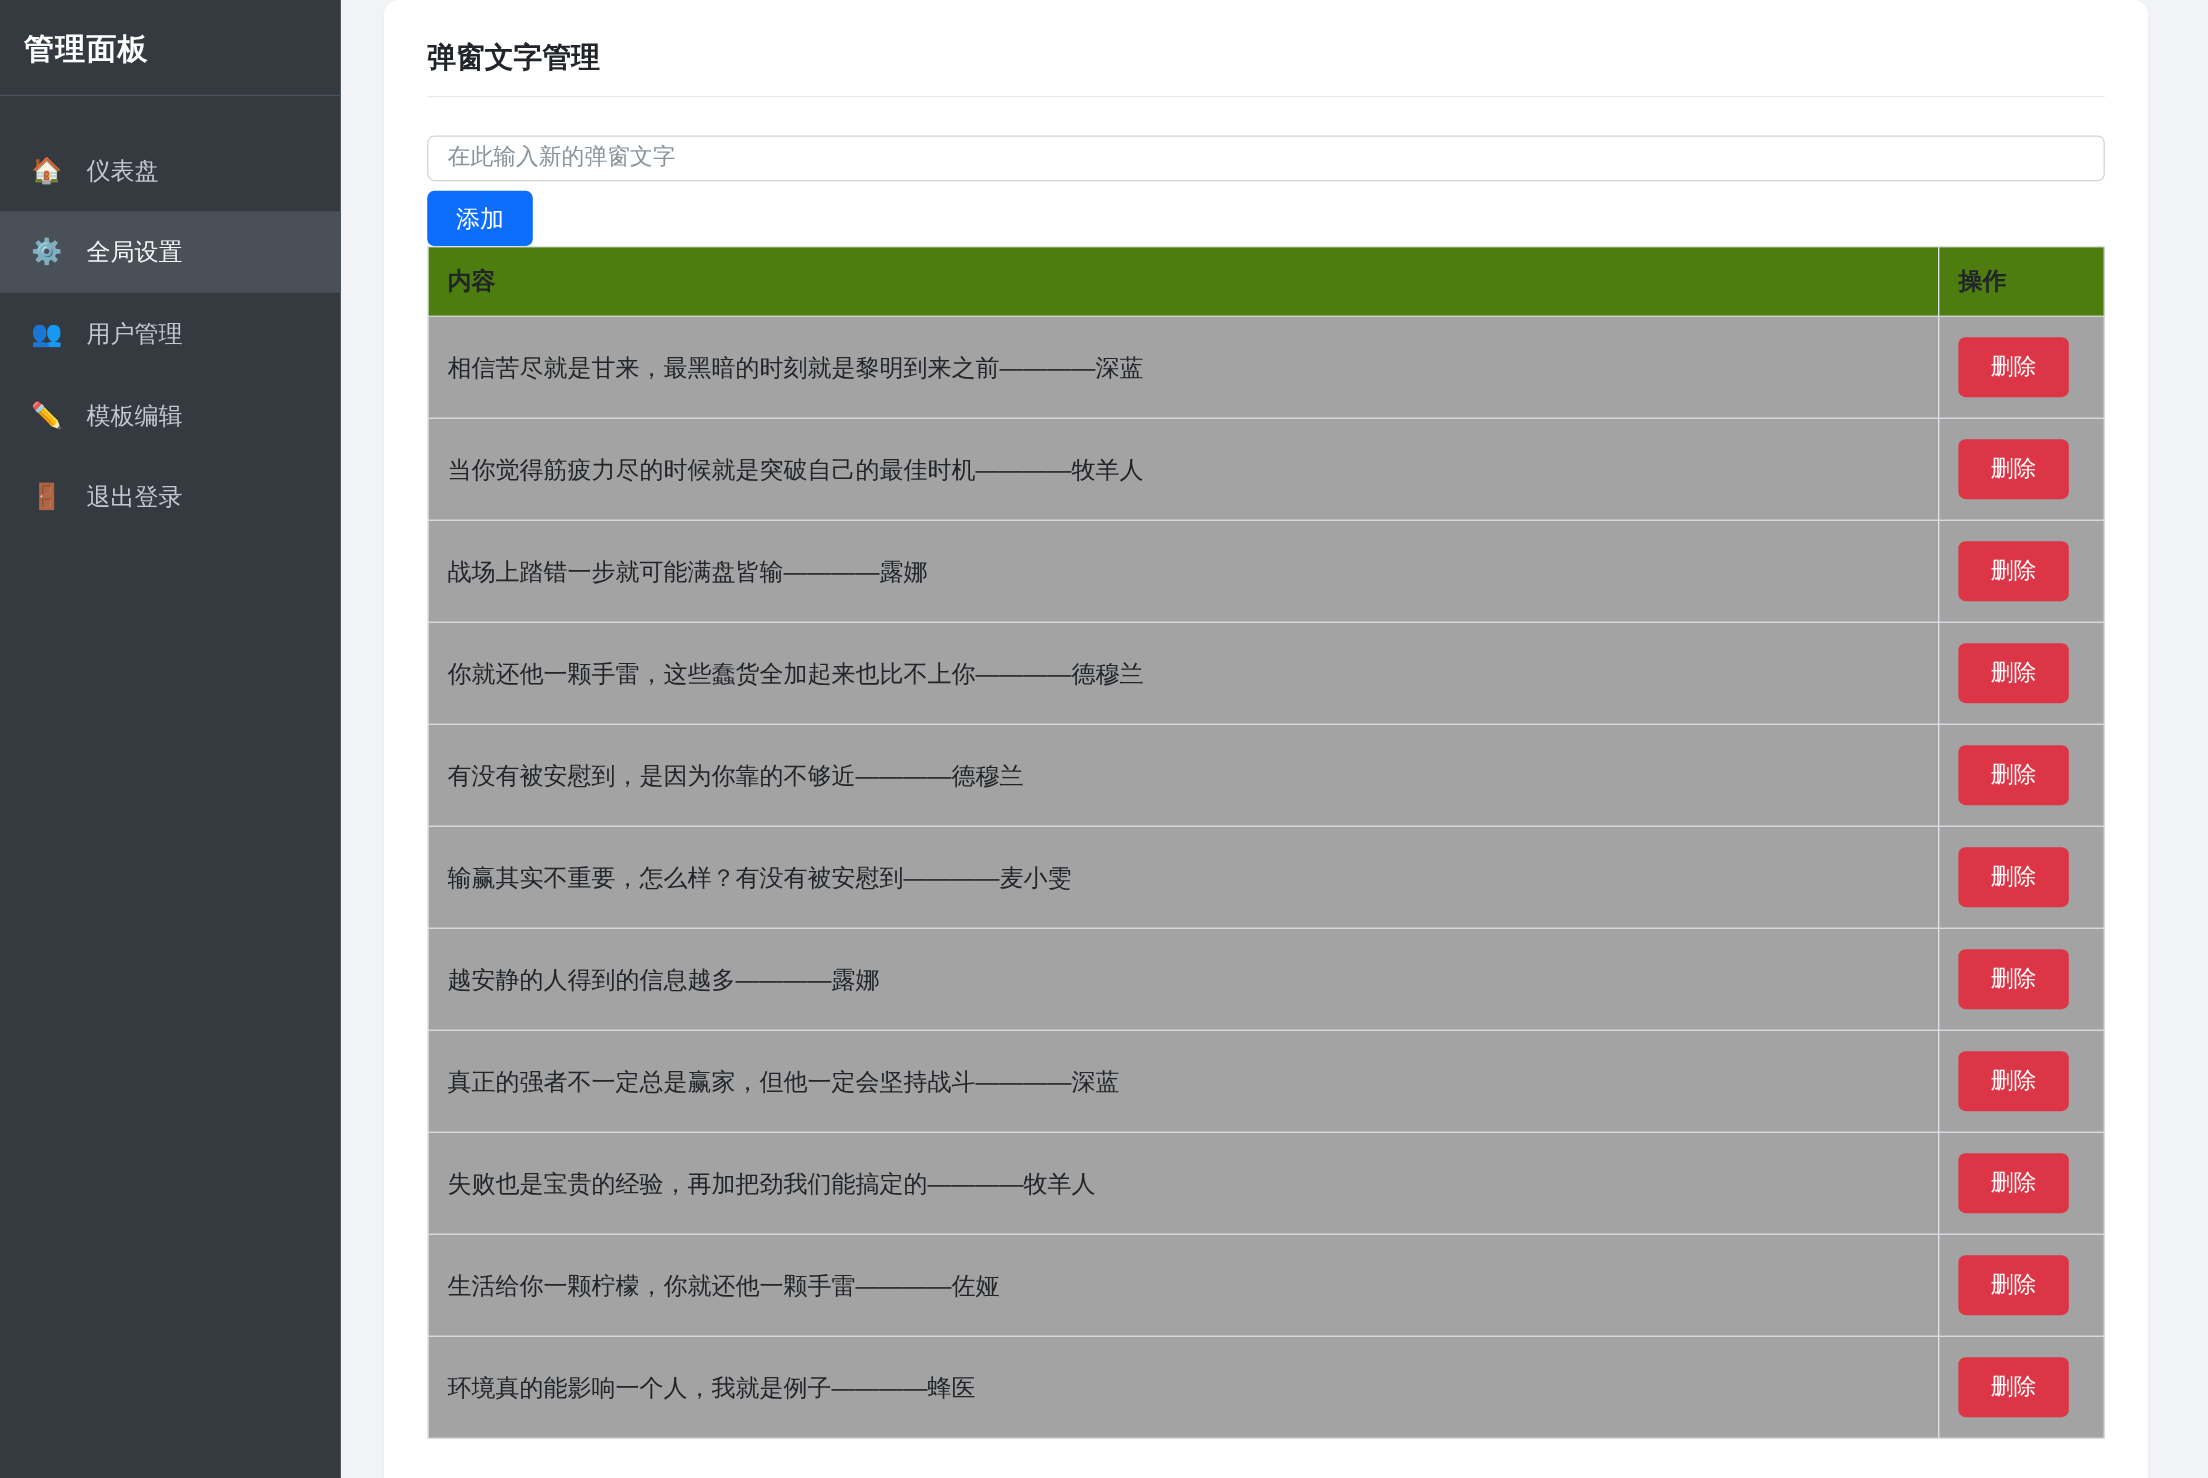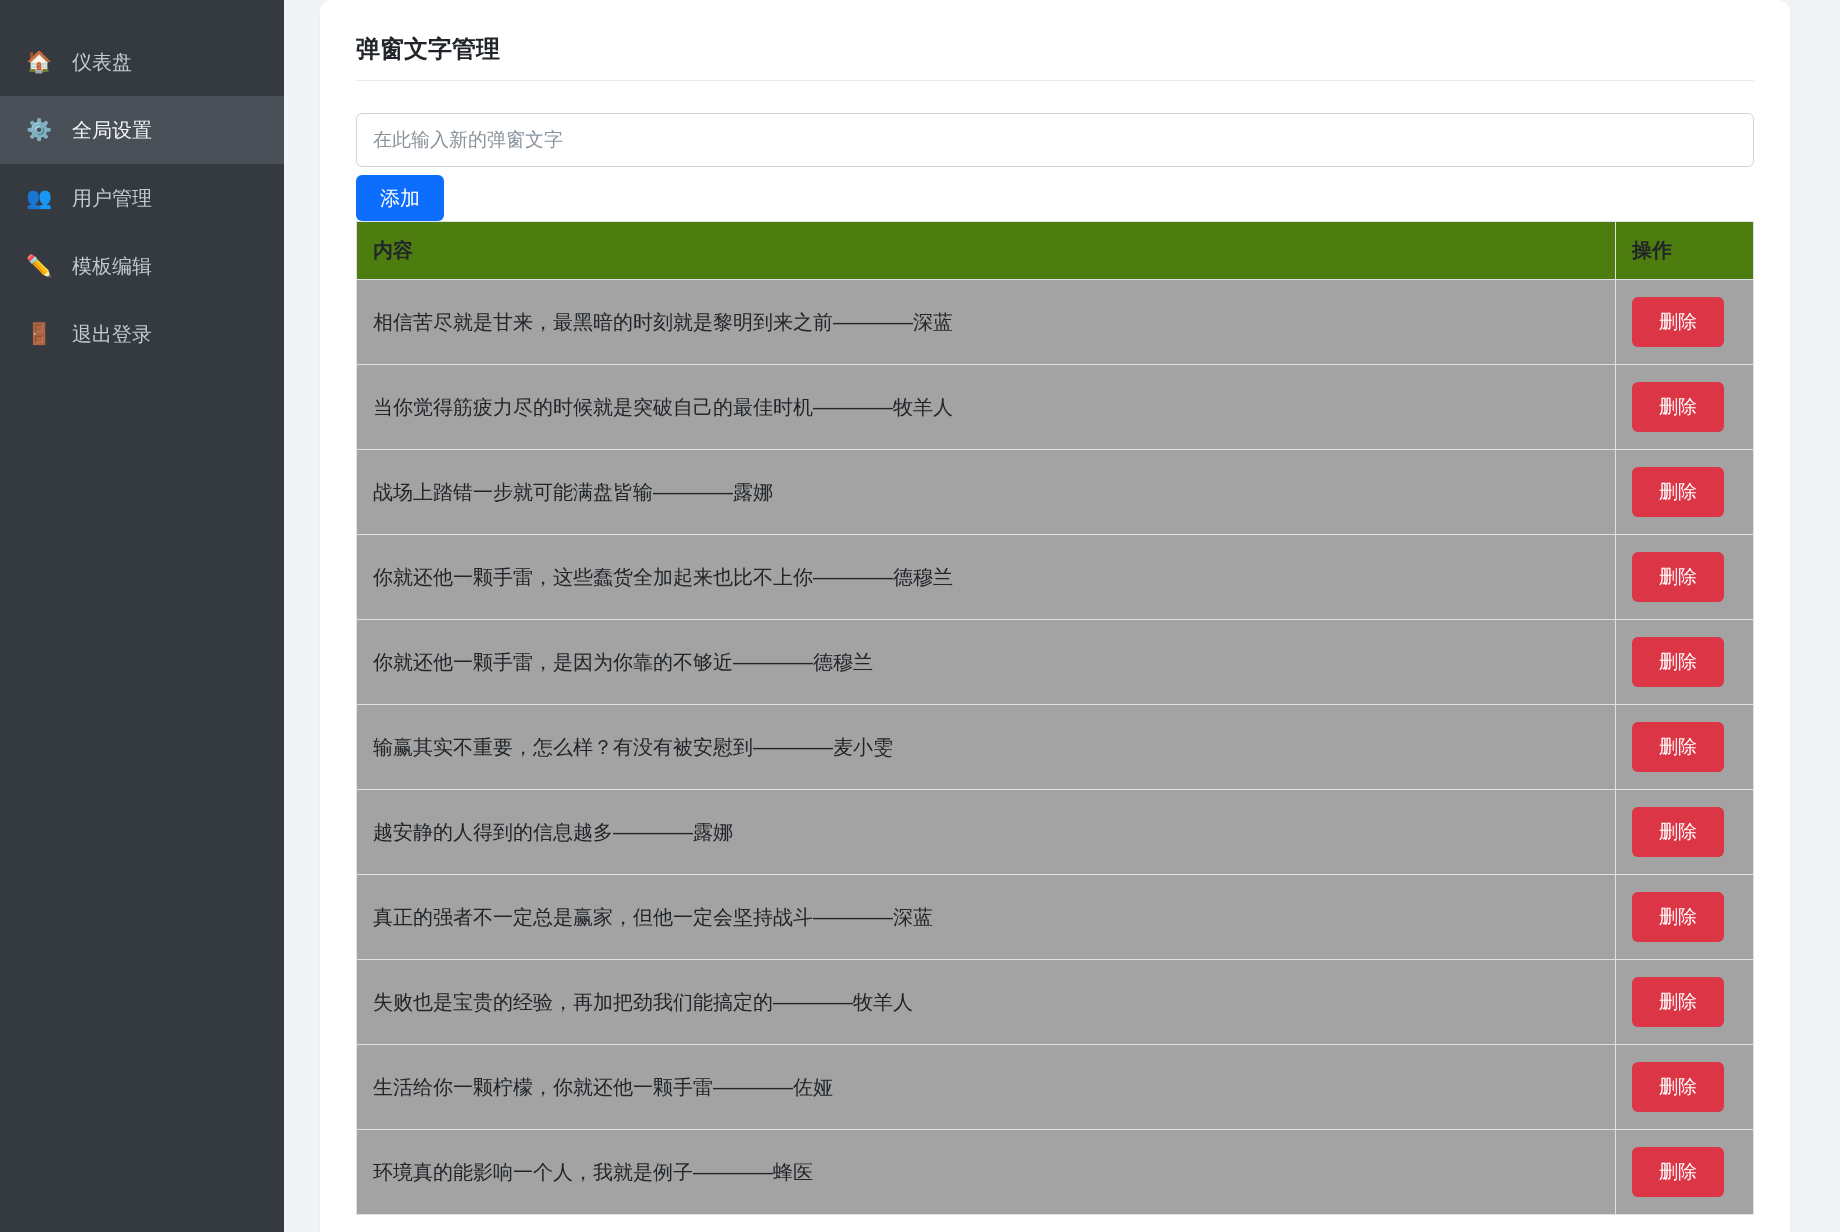--- a/index.html
+++ b/index.html
@@ -70,21 +70,21 @@
     margin-bottom: 16px;
   }
   .title-divider {
     border: 0;
     border-top: 1px solid #e9ecef;
     margin: 0 0 32px 0;
   }
   .new-text-input {
     display: block;
     width: 100%;
-    height: 54px;
+    height: 38px;
     border: 1px solid #ced4da;
     border-radius: 6px;
     padding: 0 16px;
     font-size: 19px;
     color: #212529;
     outline: none;
     margin-bottom: 8px;
     font-family: inherit;
   }
   .new-text-input::placeholder { color: #8a939b; }
@@ -138,20 +138,21 @@
     border: none;
     border-radius: 6px;
     cursor: pointer;
     font-family: Liberation Serif, serif;
   }
 </style>
 </head>
 <body>
 
 <aside class="sidebar">
+  <div class="sidebar-title">管理面板</div>
   <nav class="sidebar-nav">
   <div class="nav-item">
     <span class="nav-icon">🏠</span>
     <span class="nav-label">仪表盘</span>
   </div>
 
   <div class="nav-item active">
     <span class="nav-icon">⚙️</span>
     <span class="nav-label">全局设置</span>
   </div>
@@ -210,21 +211,21 @@
   </tr>
 
   <tr>
     <td>你就还他一颗手雷，这些蠢货全加起来也比不上你————德穆兰</td>
     <td class="col-action">
       <button class="delete-btn">删除</button>
     </td>
   </tr>
 
   <tr>
-    <td>你就还他一颗手雷，是因为你靠的不够近————德穆兰</td>
+    <td>有没有被安慰到，是因为你靠的不够近————德穆兰</td>
     <td class="col-action">
       <button class="delete-btn">删除</button>
     </td>
   </tr>
 
   <tr>
     <td>输赢其实不重要，怎么样？有没有被安慰到————麦小雯</td>
     <td class="col-action">
       <button class="delete-btn">删除</button>
     </td>

